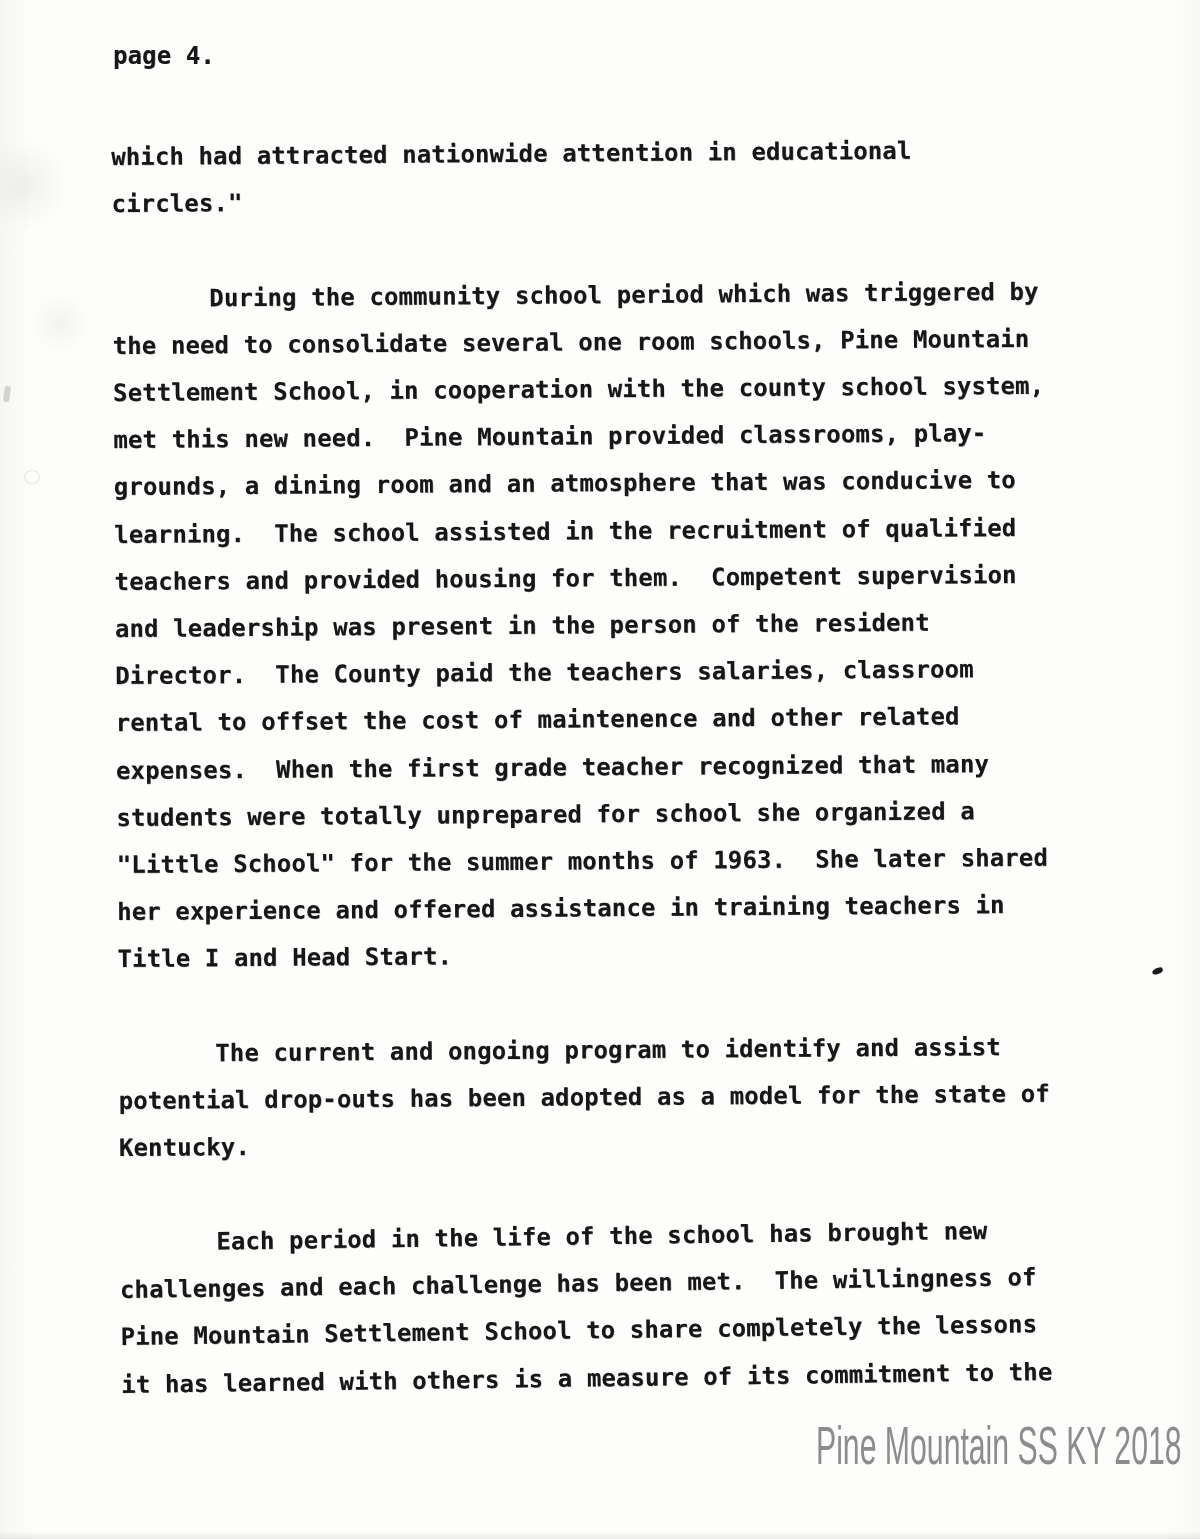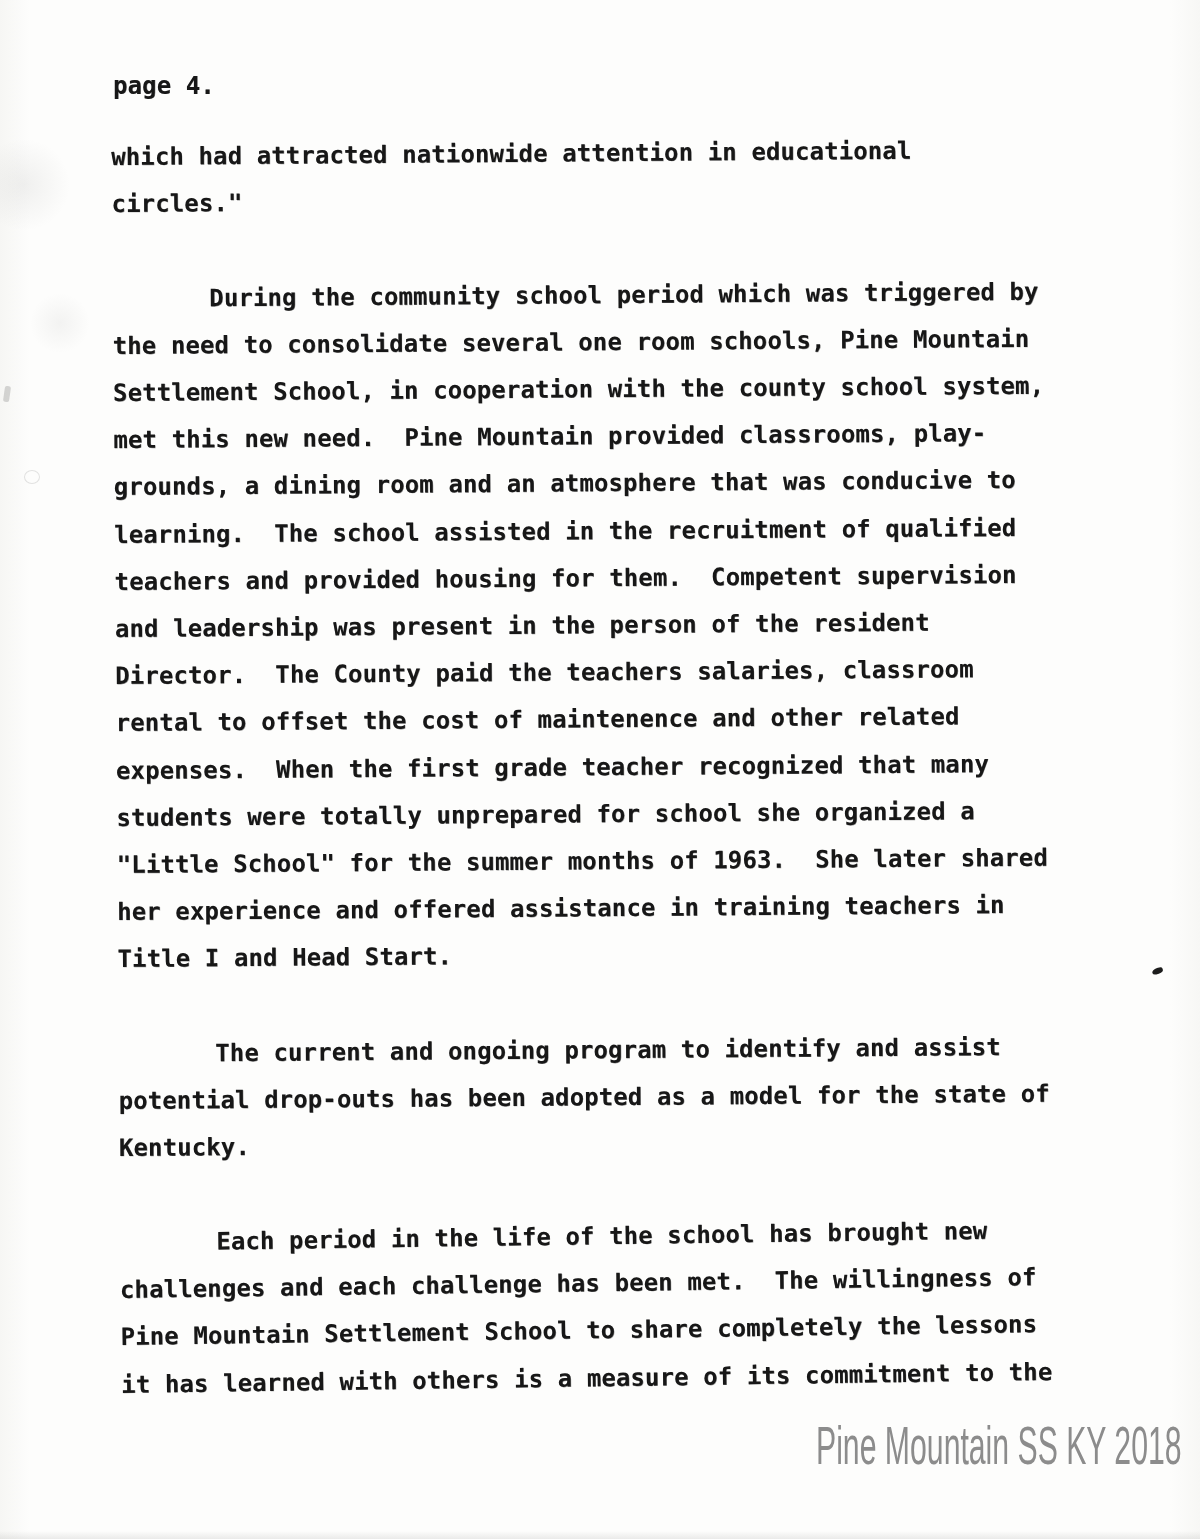--- a/index.html
+++ b/index.html
@@ -17,21 +17,21 @@
       linear-gradient(90deg, #f6f6f4 0%, #fdfdfc 2.5%, #fdfdfc 97.5%, #f7f7f5 100%),
       #fdfdfc;
     overflow: hidden;
     font-family: "DejaVu Sans Mono", "Liberation Mono", monospace;
     font-weight: 700;
     color: #171717;
   }
   .page-label {
     position: absolute;
     left: 113px;
-    top: 63px;
+    top: 33px;
     font-size: 24px;
     line-height: 47.2px;
     letter-spacing: 0.1px;
     white-space: pre;
     text-shadow: 0.4px 0.4px 0 rgba(10,10,10,0.45);
   }
   .content {
     position: absolute;
     left: 111px;
     top: 134px;

